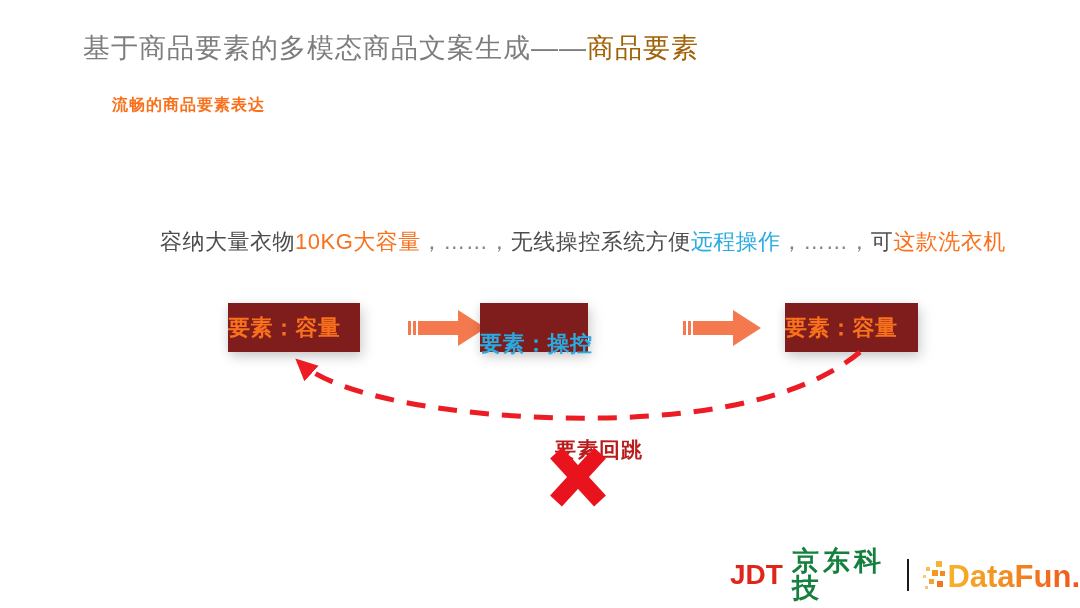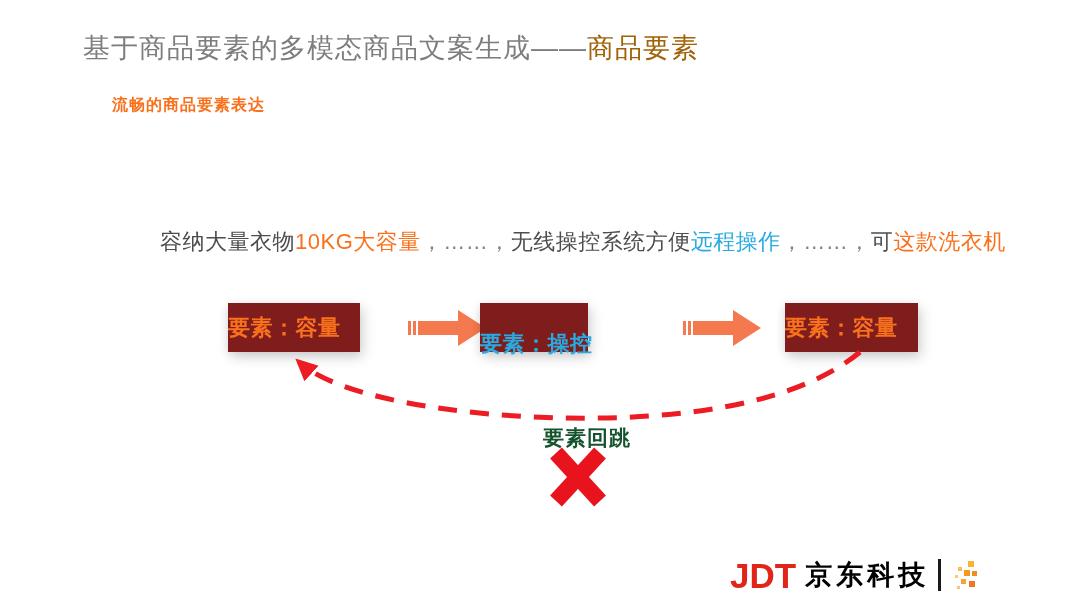--- a/index.html
+++ b/index.html
@@ -32,34 +32,34 @@
     font-size:22px;font-weight:700;letter-spacing:0.5px;white-space:nowrap;
   }
   .box-1{left:228px;width:132px;}
   .box-2{left:480px;width:108px;}
   .box-3{left:785px;width:133px;}
   .flow-arrow{position:absolute;top:306px;}
   .arrow-1{left:408px;}
   .arrow-2{left:683px;}
   .curve-svg{position:absolute;left:275px;top:342px;}
   .jump-label{
-    position:absolute;left:508px;top:420px;width:150px;margin:4px;text-align:center;
-    font-size:21px;font-weight:700;color:#14532d;letter-spacing:1px;
+    position:absolute;left:508px;top:420px;width:150px;margin:16px;text-align:center;
+    font-size:21px;font-weight:700;color:#b91c1c;letter-spacing:1px;
   }
   .x-mark{position:absolute;left:547px;top:447px;}
   .footer{
     position:absolute;left:730px;top:553px;height:44px;
     display:flex;align-items:center;gap:9px;
   }
   .jdt-text{
-    color:#e1251b;font-size:35px;font-weight:800;letter-spacing:0px;line-height:1;
+    color:#e1251b;font-size:28px;font-weight:800;letter-spacing:0px;line-height:1;
     font-family:"Liberation Sans","DejaVu Sans",sans-serif;
   }
   .jd-tech{
-    color:#000000;font-size:27px;font-weight:700;letter-spacing:4px;line-height:1;
+    color:#15803d;font-size:27px;font-weight:700;letter-spacing:4px;line-height:1;
   }
   .footer-divider{width:3px;height:32px;background:#1a1a1a;margin:0 4px 0 0;}
   .datafun-wrap{display:flex;align-items:flex-end;gap:1px;}
   .datafun-text{
     font-size:31px;font-weight:800;line-height:1;letter-spacing:0px;
     background:linear-gradient(90deg,#f7b32b 0%,#f28c20 45%,#f0551f 100%);
     -webkit-background-clip:text;background-clip:text;color:transparent;
   }
 </style>
 </head>
@@ -129,16 +129,17 @@
       <svg width="24" height="34" viewBox="0 0 24 34">
         <rect x="14" y="3" width="6" height="6" fill="#f9b233"></rect>
         <rect x="4" y="9" width="4" height="4" fill="#f9b233" opacity="0.85"></rect>
         <rect x="10" y="12" width="6" height="6" fill="#f5991e"></rect>
         <rect x="18" y="13" width="5" height="5" fill="#f28c20"></rect>
         <rect x="1" y="17" width="3" height="3" fill="#f9b233" opacity="0.7"></rect>
         <rect x="7" y="21" width="5" height="5" fill="#f5991e" opacity="0.9"></rect>
         <rect x="15" y="23" width="6" height="6" fill="#f0761f"></rect>
         <rect x="3" y="28" width="3" height="3" fill="#f5991e" opacity="0.6"></rect>
       </svg>
+      <span class="datafun-text">DataFun.</span>
     </span>
   </div>
 
 </div>
 
 </body></html>

